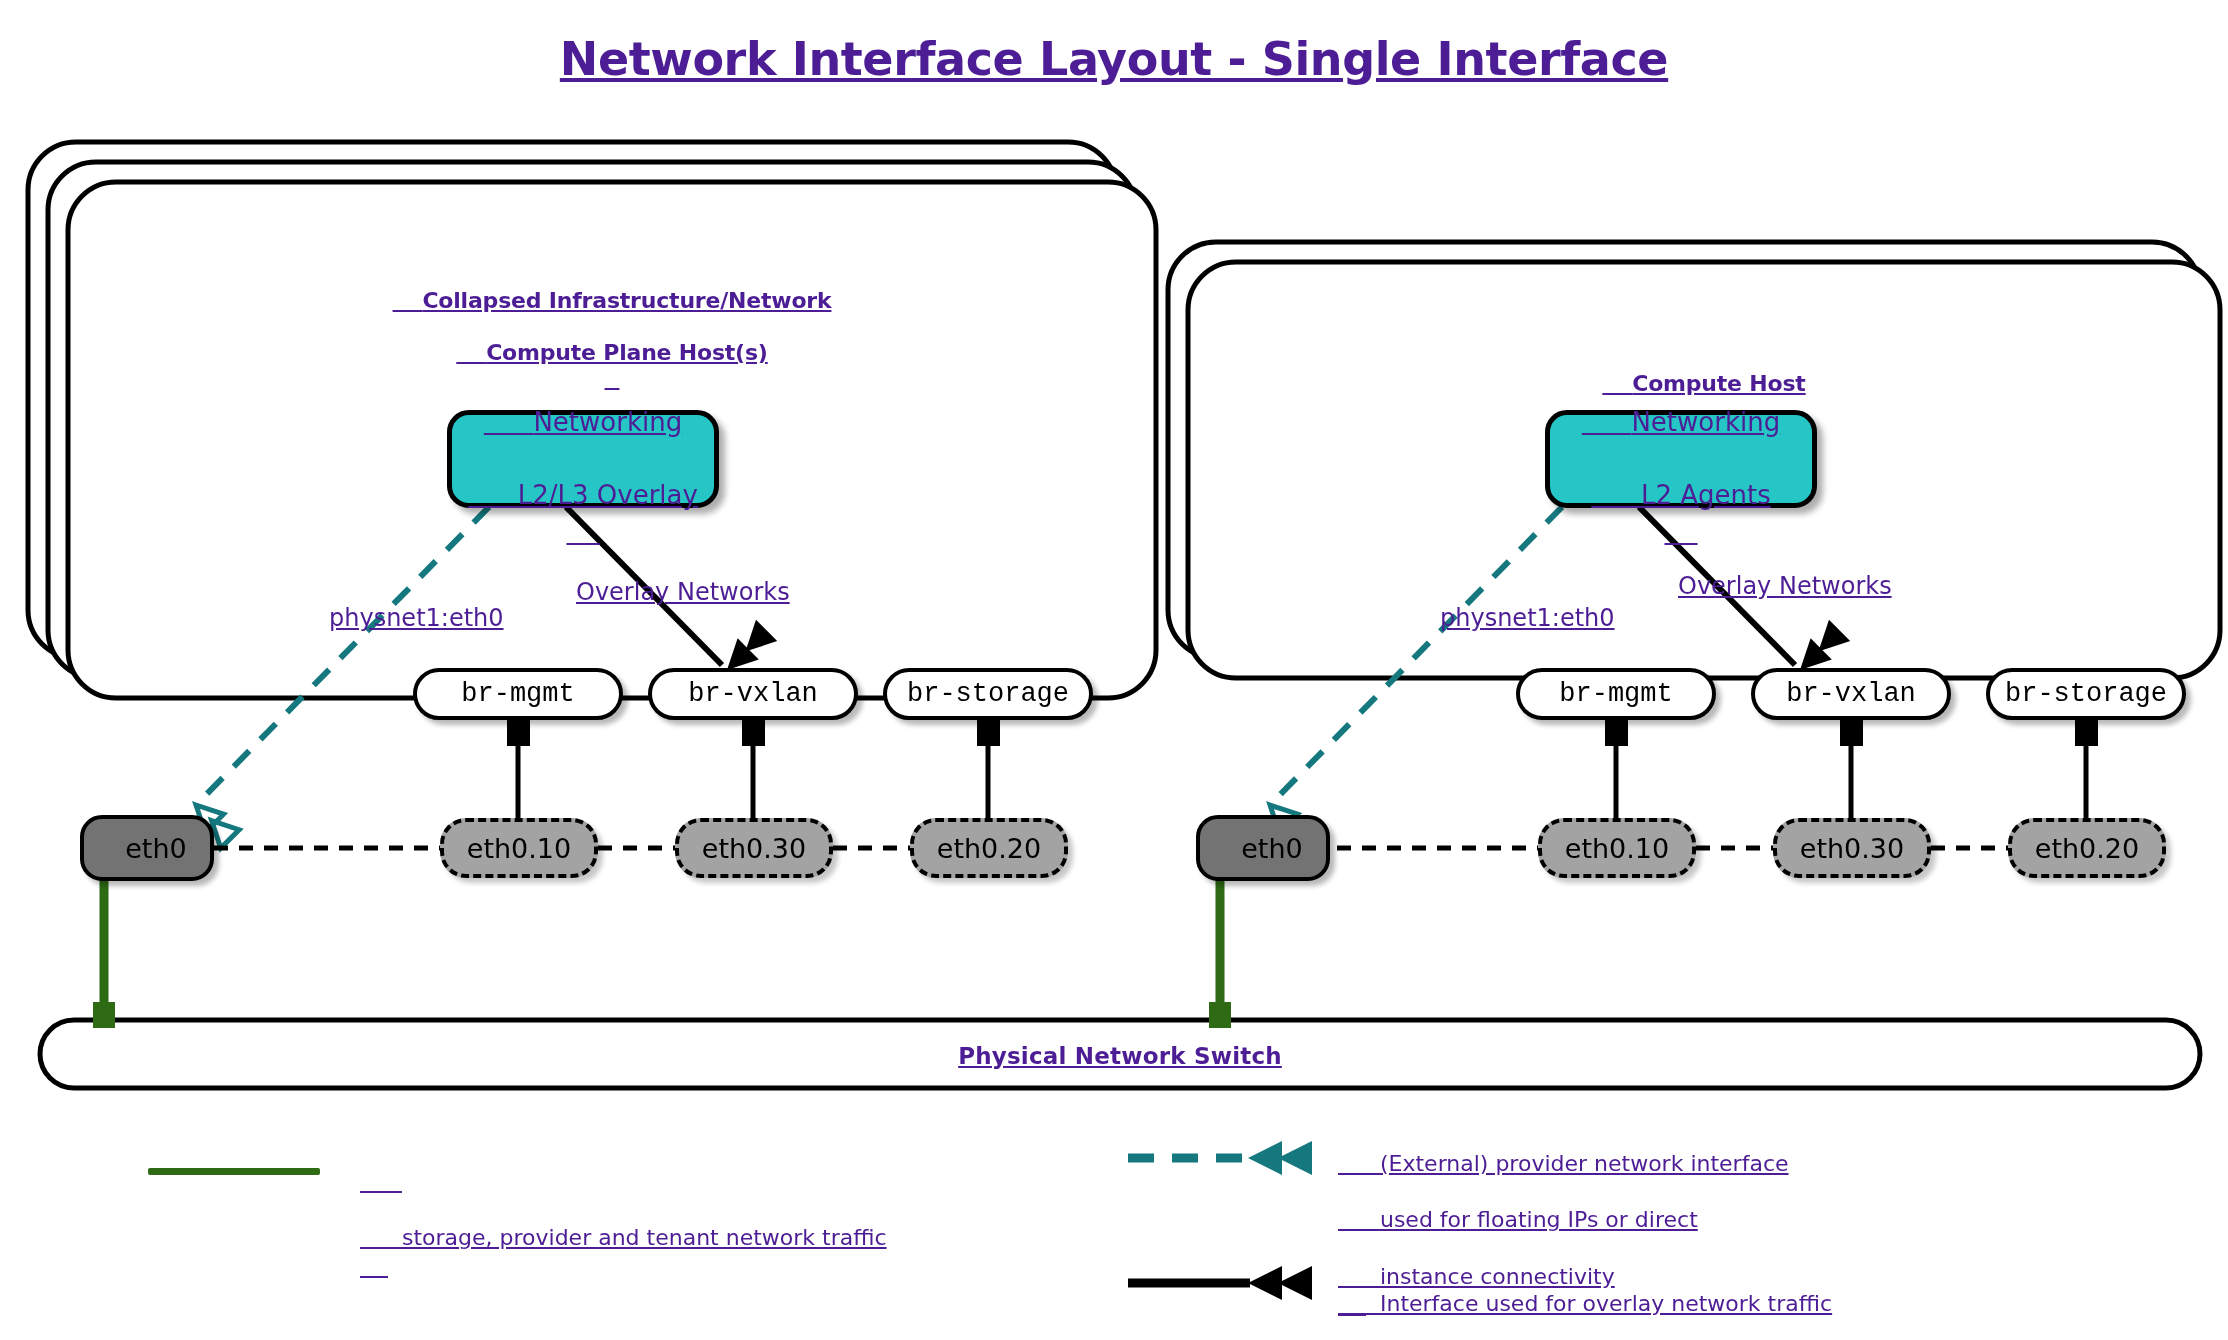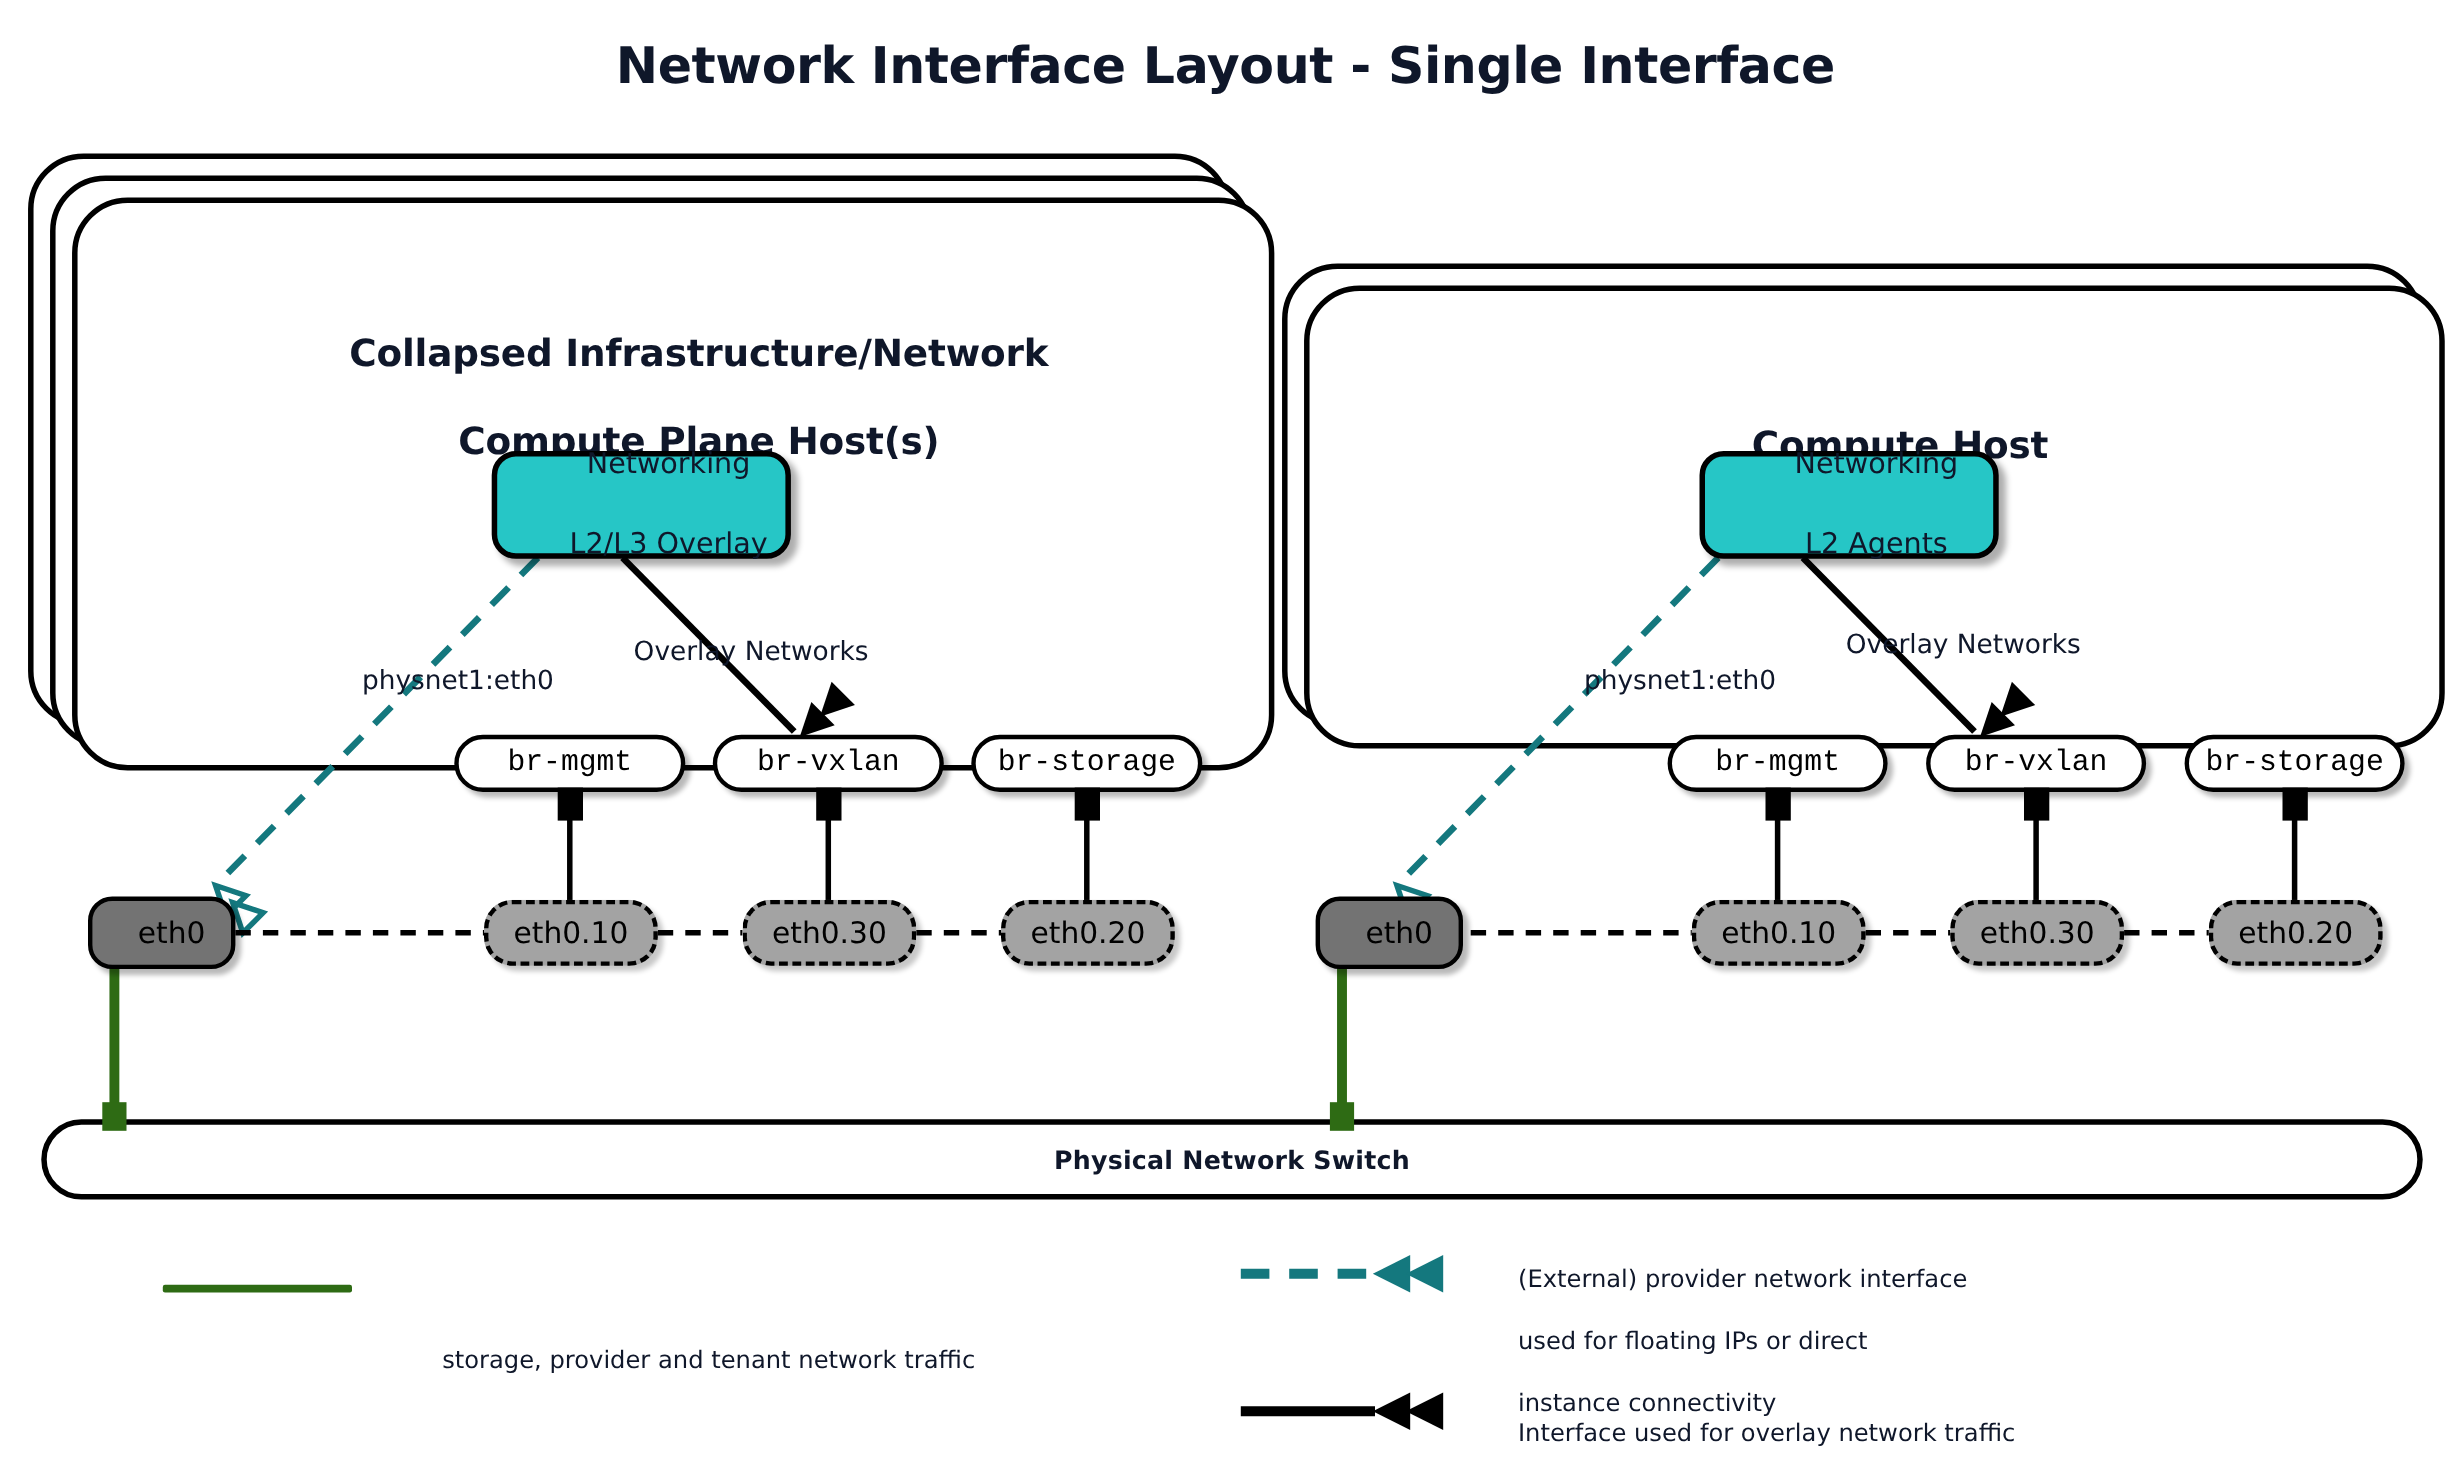--- a/index.html
+++ b/index.html
@@ -26,34 +26,35 @@
     top: 0;
     width: 2228px;
     height: 1340px;
     overflow: visible;
   }
 
   
   .t {
     position: absolute;
     white-space: pre;
-    color: #0f172a;
+    color: #4c1d95;
     line-height: 1.18;
+    text-decoration: underline;
   }
   .title {
     font-size: 46px;
     font-weight: bold;
     letter-spacing: -0.4px;
     text-align: center;
     width: 100%;
     left: 0;
     top: 32px;
   }
   .host-title {
-    font-size: 34px;
+    font-size: 22px;
     font-weight: bold;
     text-align: center;
     letter-spacing: -0.2px;
   }
   .node-label {
     font-size: 27px;
     text-align: center;
     font-weight: normal;
   }
   .agent-label {

